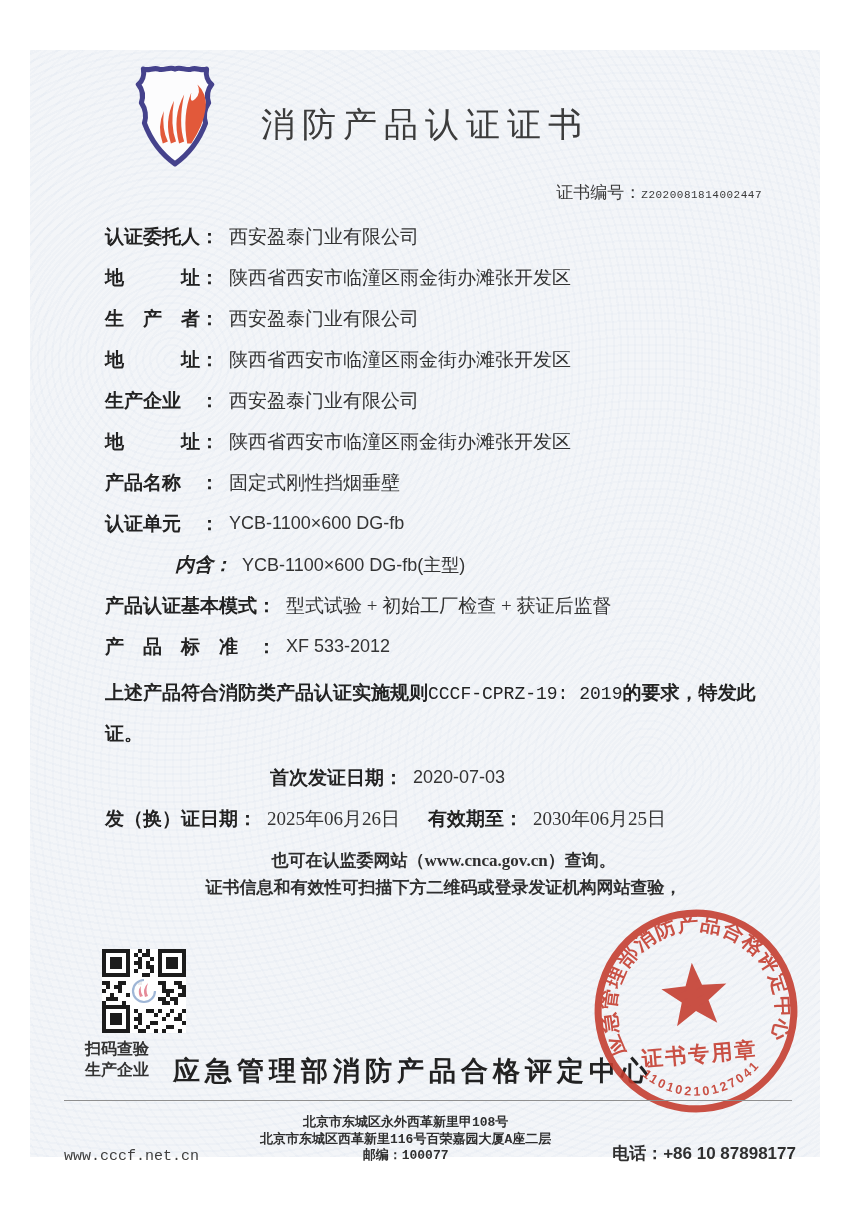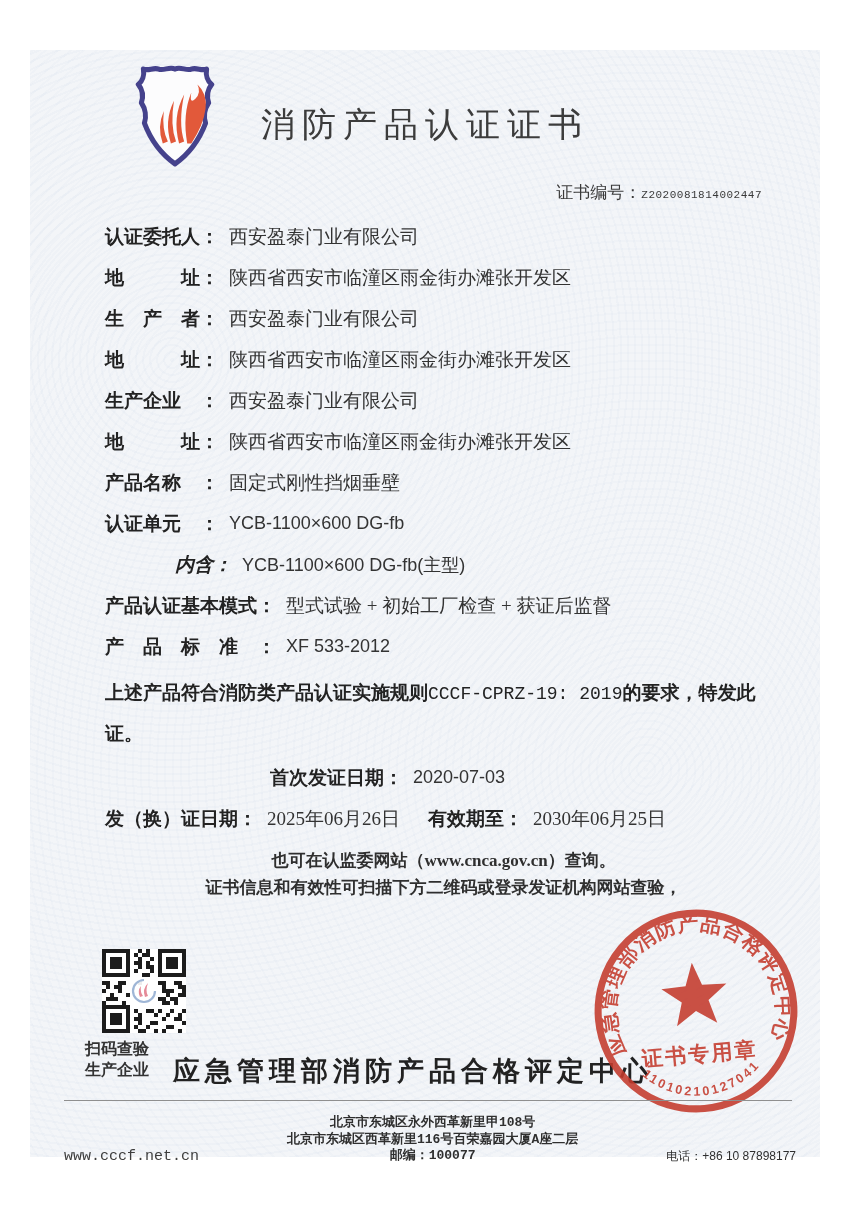--- a/index.html
+++ b/index.html
@@ -64,21 +64,21 @@
   .footer{
     position:absolute;left:34px;right:24px;top:1057px;display:flex;align-items:flex-end;margin-top:8px;
   }
   .footer-web{
     flex:none;font-family:"Liberation Mono",monospace;font-size:15px;color:#3d3d3d;margin-top:4px;
   }
   .footer-center{
     flex:1;text-align:center;font-size:13px;line-height:16.5px;color:#2f2f2f;font-weight:bold;
     font-family:Liberation Mono, monospace;
   }
-  .footer-phone{flex:none;font-size:12px;font-weight:normal;color:#2f2f2f;margin-top:4px;}
+  .footer-phone{flex:none;font-size:17px;font-weight:bold;color:#2f2f2f;margin-top:4px;}
   svg{display:block;}
 </style>
 </head>
 <body>
 
 <div class="cert">
 
   <div class="logo">
     <svg viewBox="0 0 84 106" width="86" height="108">
       <path d="M42 7 C47 4 53 9 58 7 C63 5 68 9 73 7 C72 13 74 19 78 22 C74 27 73 34 75 40 C71 46 70 54 72 60 C66 76 56 90 42 100 C28 90 18 76 12 60 C14 54 13 46 9 40 C11 34 10 27 6 22 C10 19 12 13 11 7 C16 9 21 5 26 7 C31 9 37 4 42 7 Z" fill="#fcfcfd" stroke="#45428c" stroke-width="5" stroke-linejoin="round"></path>

